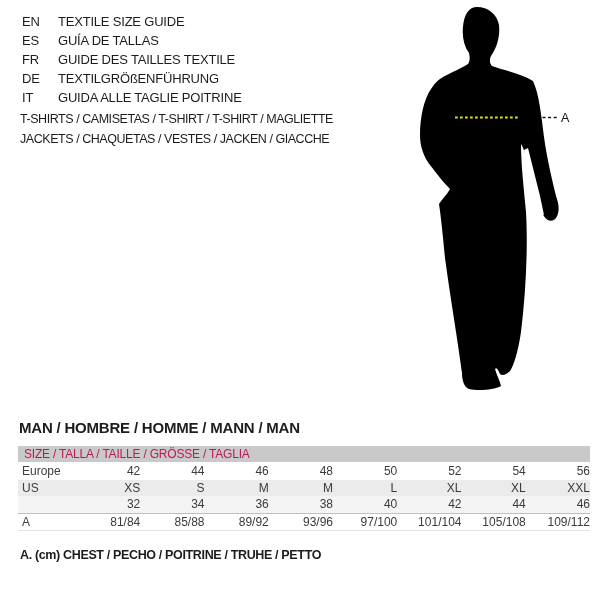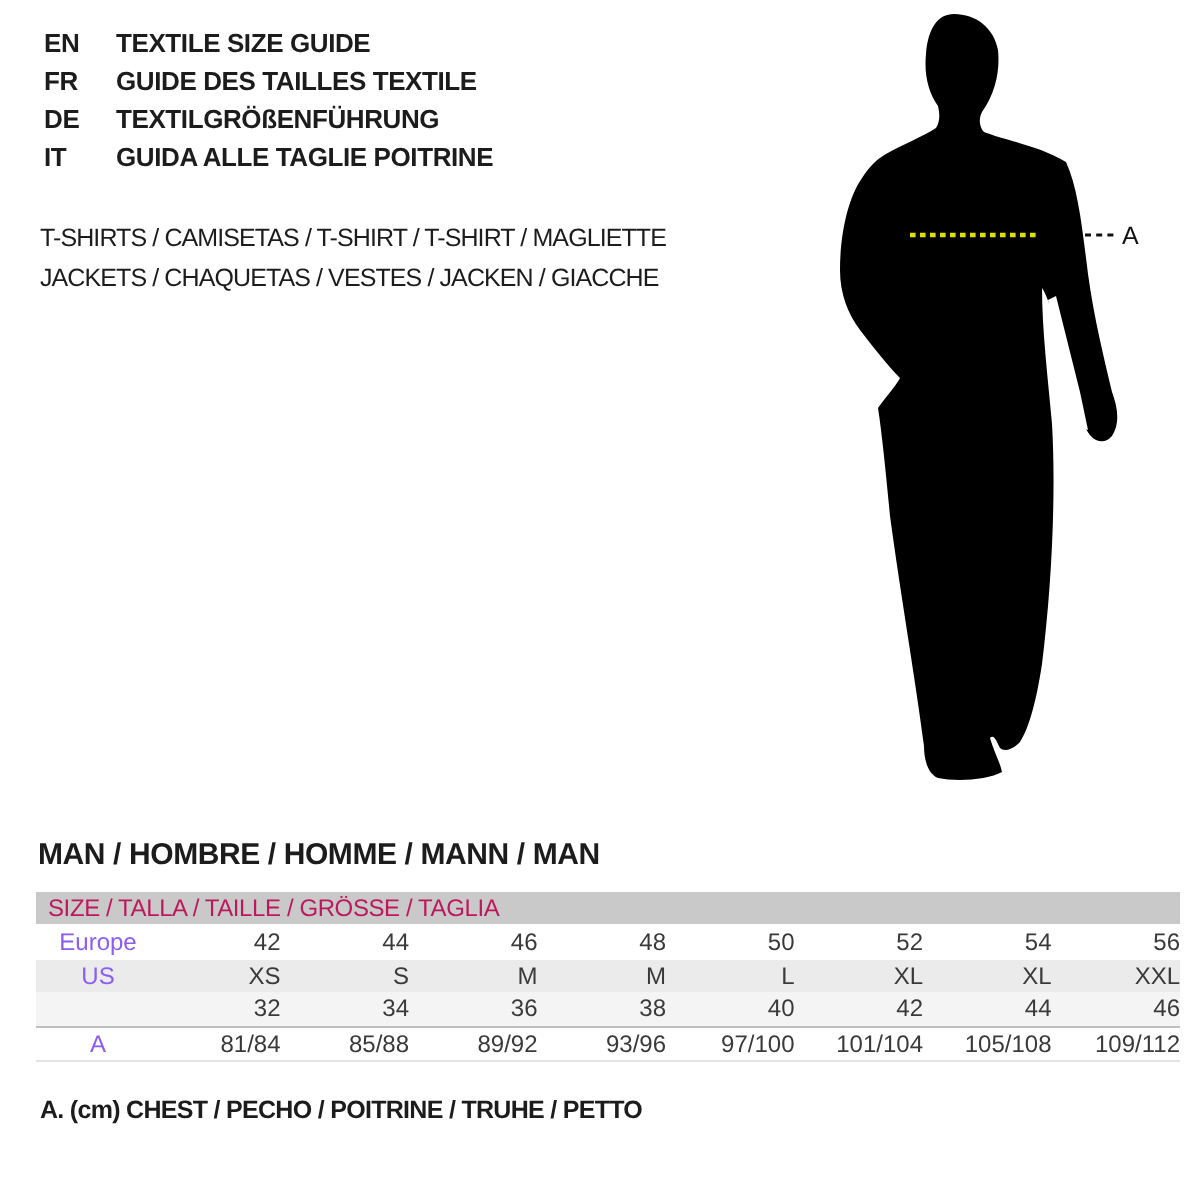--- a/index.html
+++ b/index.html
@@ -1,21 +1,21 @@
 <!DOCTYPE html>
 <html><head>
 <meta charset="utf-8">
 <style>
   html,body{margin:0;padding:0;background:#fff;}
   #page{position:relative;width:600px;height:600px;background:#ffffff;overflow:hidden;
         font-family:"Liberation Sans",sans-serif;color:#1c1c1c;}
 
   
   .lang-list{position:absolute;left:22px;top:12px;}
-  .lang-row{display:flex;line-height:19px;font-size:13px;font-weight:bold;letter-spacing:-0.2px;}
+  .lang-row{display:flex;line-height:19px;font-size:13px;font-weight:normal;letter-spacing:-0.2px;}
   .lang-code{width:36px;flex:0 0 36px;}
   .lang-label{white-space:nowrap;}
 
   
   .categories{position:absolute;left:20px;top:109px;}
   .cat-line{font-size:12.5px;font-weight:normal;letter-spacing:-0.45px;line-height:20px;white-space:nowrap;}
 
   
   .figure{position:absolute;left:405px;top:0;width:195px;height:400px;}
 
@@ -23,39 +23,43 @@
   .section-title{position:absolute;left:19px;top:419px;font-size:15px;font-weight:bold;
                  letter-spacing:-0.2px;white-space:nowrap;}
 
   
   .size-table{position:absolute;left:18px;top:446px;width:572px;font-size:12px;color:#3a3a3a;}
   .table-header{height:16px;line-height:16px;background:#c9c9c9;color:#be185d;
                 padding-left:6px;font-size:12px;letter-spacing:-0.2px;}
   .t-rows{margin-top:1px;border-bottom:1px solid #e3e3e3;}
   .t-row{display:grid;grid-template-columns:58px repeat(8,1fr);height:16.5px;
          line-height:16.5px;align-items:center;}
-  .t-row .lbl{padding-left:4px;text-align:center;color:#8b5cf6;}
+  .t-row .lbl{padding-left:4px;text-align:left;color:#404040;}
   .t-row .val{text-align:right;}
   .row-shade1{background:#ebebeb;}
   .row-shade2{background:#f4f4f4;}
   .row-a{border-top:1px solid #bfbfbf;}
 
   
   .footnote{position:absolute;left:20px;top:548px;font-size:12.5px;font-weight:bold;
             letter-spacing:-0.35px;white-space:nowrap;}
 </style>
 </head>
 <body>
 
 <div id="page">
 
   <div class="lang-list">
     <div class="lang-row">
       <span class="lang-code">EN</span>
       <span class="lang-label">TEXTILE SIZE GUIDE</span>
+    </div>
+    <div class="lang-row">
+      <span class="lang-code">ES</span>
+      <span class="lang-label">GUÍA DE TALLAS</span>
     </div>
     <div class="lang-row">
       <span class="lang-code">FR</span>
       <span class="lang-label">GUIDE DES TAILLES TEXTILE</span>
     </div>
     <div class="lang-row">
       <span class="lang-code">DE</span>
       <span class="lang-label">TEXTILGRÖßENFÜHRUNG</span>
     </div>
     <div class="lang-row">

